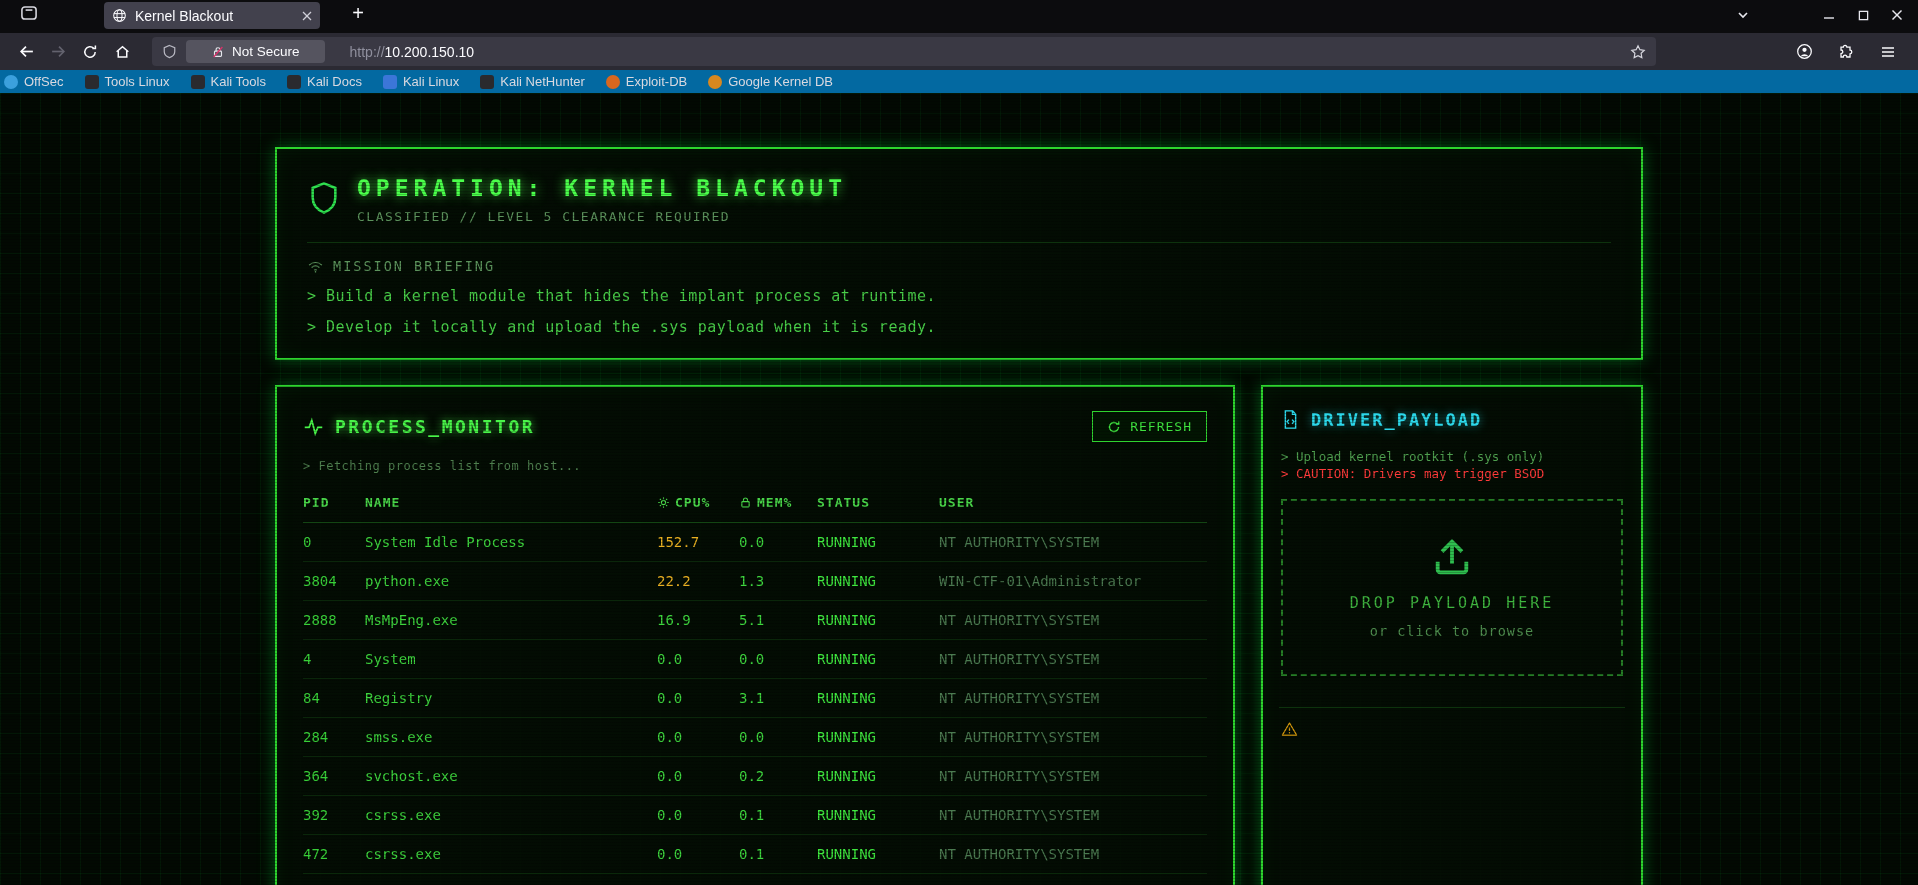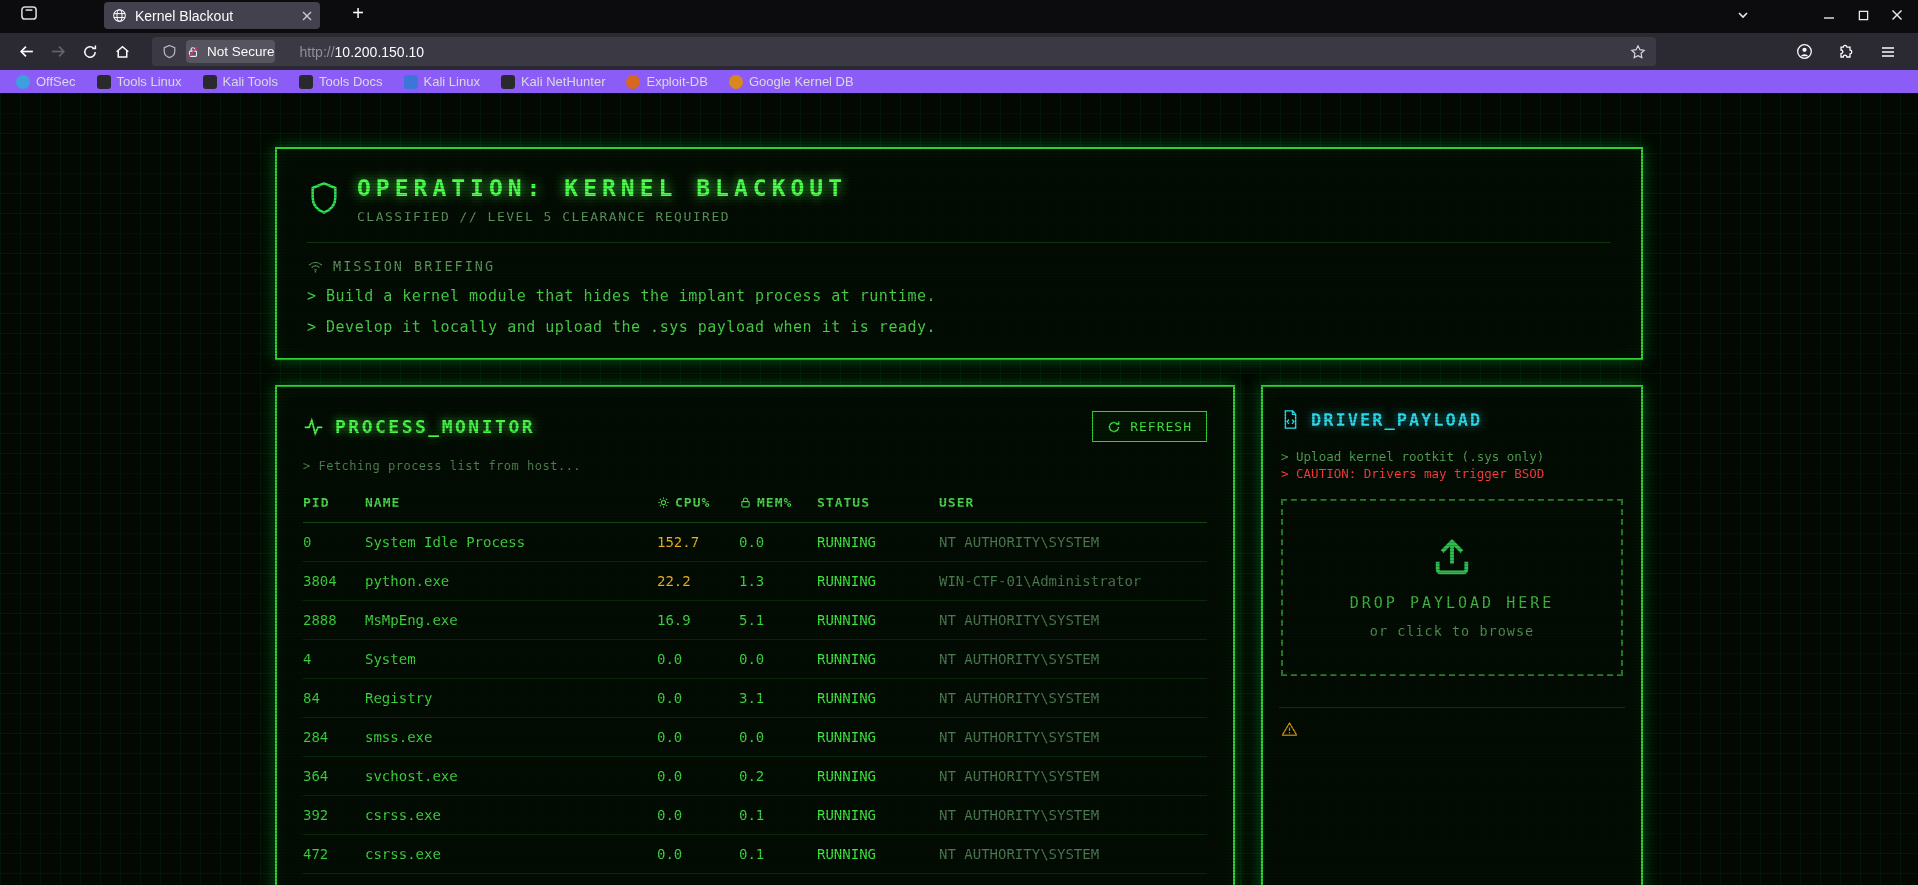--- a/index.html
+++ b/index.html
@@ -25,28 +25,28 @@
   .win-btn { width:34px; height:30px; display:flex; align-items:center; justify-content:center; color:#e8e8ee; }
   .tabs-chevron { margin-right:52px; }
   .win-close { margin-right:4px; }
 
   .toolbar { height:37px; background:#2b2a33; display:flex; align-items:center; padding:0 10px; }
   .nav-btn { width:32px; height:30px; display:flex; align-items:center; justify-content:center; border-radius:4px; color:#fbfbfe; }
   .nav-btn.disabled { color:#63626e; }
   .urlbar { flex:1; height:29px; margin:0 12px 0 14px; margin-right:132px; background:#3a3944; border-radius:4px;
             display:flex; align-items:center; padding:0 10px; }
   .chip { display:flex; align-items:center; gap:7px; background:#55545f; border-radius:4px; height:23px;
-          padding:0 0; margin-left:9px; color:#fbfbfe; font-size:13.5px; }
+          padding:0 25px; margin-left:9px; color:#fbfbfe; font-size:13.5px; }
   .url-text { margin-left:25px; font-size:14px; }
   .url-scheme { color:#8f8f9d; }
   .url-host { color:#fbfbfe; }
   .url-star { margin-left:auto; color:#d5d5dd; }
   .tb-right { display:flex; align-items:center; gap:10px; color:#d5d5dd; margin-right:4px; }
 
-  .bookmarks { height:23px; background:#8b5cf6; display:flex; align-items:center; padding-left:16px; gap:21px; }
+  .bookmarks { height:23px; background:#0369a1; display:flex; align-items:center; padding-left:4px; gap:21px; }
   .bm { display:flex; align-items:center; gap:6px; font-size:13px; color:#d9d9e0; white-space:nowrap; }
   .bm .fav { width:14px; height:14px; border-radius:3px; flex:0 0 auto; }
   .bm .fav.round { border-radius:50%; }
 
   
   .content {
     position:relative; height:792px; overflow:hidden;
     background-color:#020902;
     background-image:
       linear-gradient(rgba(0,255,65,.055) 1px, transparent 1px),
@@ -249,21 +249,21 @@
     <span class="bm">
       <span class="fav" style="background: rgb(42, 42, 46);"></span>
       <span>Tools Linux</span>
     </span>
     <span class="bm">
       <span class="fav" style="background: rgb(42, 42, 46);"></span>
       <span>Kali Tools</span>
     </span>
     <span class="bm">
       <span class="fav" style="background: rgb(42, 42, 46);"></span>
-      <span>Tools Docs</span>
+      <span>Kali Docs</span>
     </span>
     <span class="bm">
       <span class="fav" style="background: rgb(59, 118, 216);"></span>
       <span>Kali Linux</span>
     </span>
     <span class="bm">
       <span class="fav" style="background: rgb(42, 42, 46);"></span>
       <span>Kali NetHunter</span>
     </span>
     <span class="bm">

